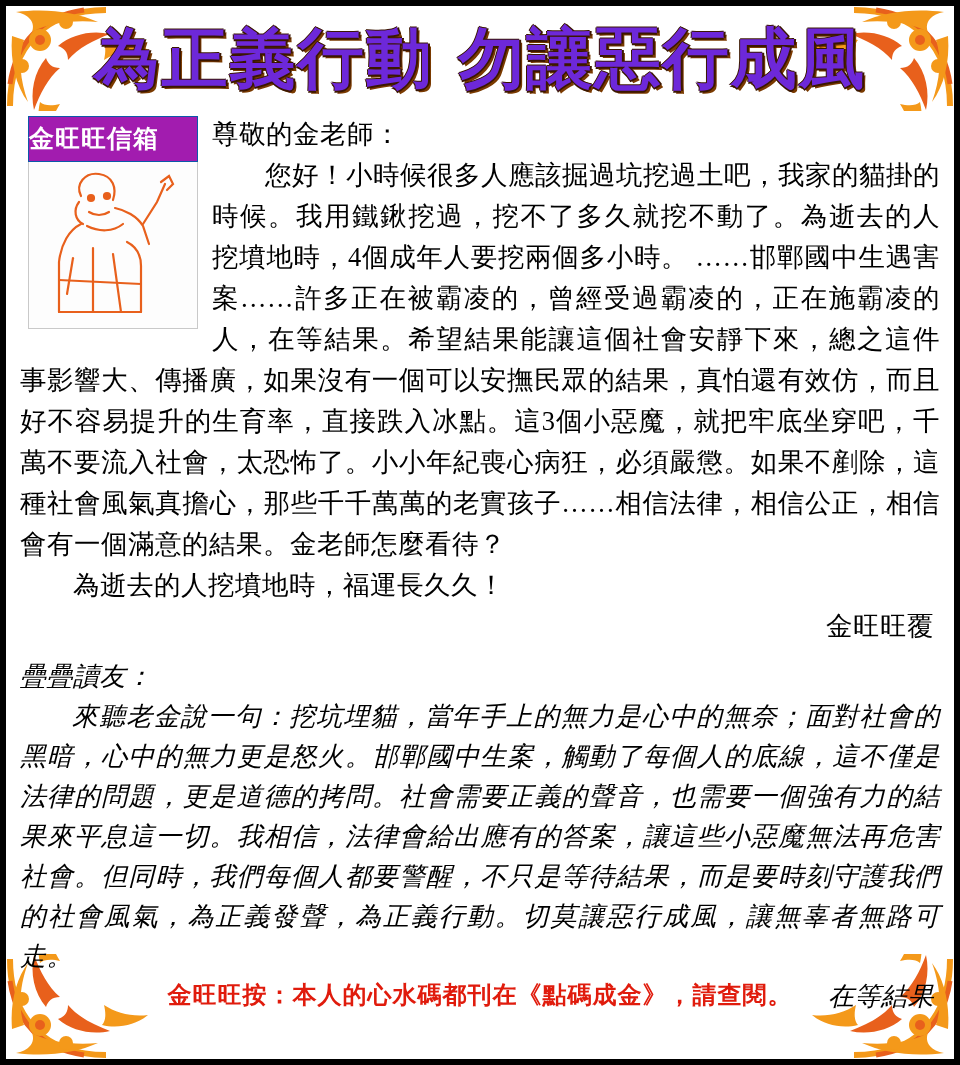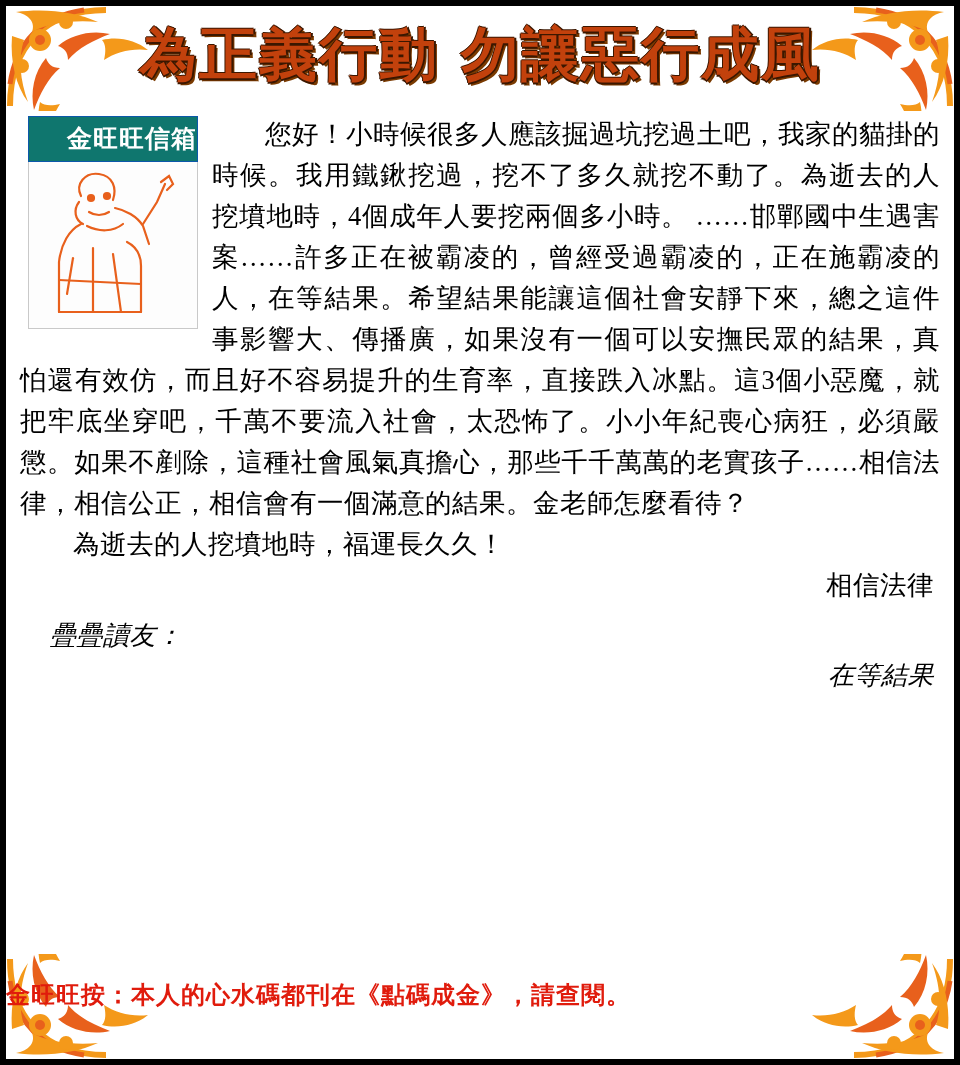--- a/index.html
+++ b/index.html
@@ -35,24 +35,24 @@
     position: absolute;
     top: 18px;
     left: 0;
     width: 100%;
     text-align: center;
   }
   .headline {
     display: inline-block;
     font-family: "DejaVu Serif", "Liberation Serif", serif;
     font-weight: bold;
-    font-size: 58px;
+    font-size: 66px;
     line-height: 1.05;
     letter-spacing: 2px;
-    color: #c2410c;
+    color: #6d28d9;
     text-shadow:
        2px 0 0 #3b1700,
       -1px 0 0 #3b1700,
        0 2px 0 #3b1700,
        0 -1px 0 #3b1700,
        3px 3px 0 #7a3a00;
     white-space: nowrap;
   }
 
   
@@ -64,27 +64,27 @@
     bottom: 96px;
   }
 
   
   .mastpic {
     float: left;
     width: 170px;
     margin: 2px 14px 4px 8px;
   }
   .mast-banner {
-    background: #0f766e;
+    background: #a21caf;
     color: #ffffff;
     font-family: "DejaVu Sans", "Liberation Sans", sans-serif;
     font-weight: bold;
     font-size: 25px;
     letter-spacing: 1px;
-    text-align: right;
+    text-align: left;
     padding: 5px 0 6px 0;
     border: 1px solid #0c58aa;
     white-space: nowrap;
   }
   .portrait {
     border: 1px solid #c9c9c9;
     border-top: none;
     height: 166px;
     background: #fdfdfd;
     position: relative;
@@ -104,21 +104,20 @@
   .sig {
     font-size: 26.5px;
     line-height: 40px;
     text-align: right;
     padding-right: 6px;
     letter-spacing: 0.5px;
   }
   .reply {
     clear: both;
     margin-top: 10px;
-    margin-left: 30px;
   }
   .reply .para, .reply .salute {
     font-family: "DejaVu Serif", "Liberation Serif", serif;
     font-style: italic;
     font-size: 26px;
     line-height: 40px;
   }
   .salute {
     font-size: 26.5px;
     line-height: 40px;
@@ -129,20 +128,21 @@
     font-style: italic;
     font-size: 26px;
   }
 
   
   .footer-note {
     position: absolute;
     left: 0;
     right: 0;
     bottom: 48px;
+    text-align: center;
     font-family: "DejaVu Sans", "Liberation Sans", sans-serif;
     font-weight: bold;
     font-size: 24px;
     color: #e01b0c;
     letter-spacing: 1px;
   }
 </style>
 </head>
 <body>
 
@@ -270,25 +270,27 @@
             <path d="M44 96 L38 132"></path>
             <path d="M64 86 L64 150"></path>
             <path d="M84 92 L92 150"></path>
             <path d="M30 118 L112 122"></path>
             <path d="M58 64 C70 70 84 70 94 62"></path>
           </g>
         </svg>
       </div>
     </div>
 
+    <div class="para">尊敬的金老師：</div>
     <div class="para indent">您好！小時候很多人應該掘過坑挖過土吧，我家的貓掛的時候。我用鐵鍬挖過，挖不了多久就挖不動了。為逝去的人挖墳地時，4個成年人要挖兩個多小時。 ……邯鄲國中生遇害案……許多正在被霸凌的，曾經受過霸凌的，正在施霸凌的人，在等結果。希望結果能讓這個社會安靜下來，總之這件事影響大、傳播廣，如果沒有一個可以安撫民眾的結果，真怕還有效仿，而且好不容易提升的生育率，直接跌入冰點。這3個小惡魔，就把牢底坐穿吧，千萬不要流入社會，太恐怖了。小小年紀喪心病狂，必須嚴懲。如果不剷除，這種社會風氣真擔心，那些千千萬萬的老實孩子……相信法律，相信公正，相信會有一個滿意的結果。金老師怎麼看待？</div>
     <div class="para indent">為逝去的人挖墳地時，福運長久久！</div>
-    <div class="sig">相信法律</div>
+    <div class="sig">金旺旺覆</div>
 
     <div class="reply">
       <div class="salute">疊疊讀友：</div>
+      <div class="para indent">來聽老金說一句：挖坑埋貓，當年手上的無力是心中的無奈；面對社會的黑暗，心中的無力更是怒火。邯鄲國中生案，觸動了每個人的底線，這不僅是法律的問題，更是道德的拷問。社會需要正義的聲音，也需要一個強有力的結果來平息這一切。我相信，法律會給出應有的答案，讓這些小惡魔無法再危害社會。但同時，我們每個人都要警醒，不只是等待結果，而是要時刻守護我們的社會風氣，為正義發聲，為正義行動。切莫讓惡行成風，讓無辜者無路可走。</div>
       <div class="sig">在等結果</div>
     </div>
   </div>
 
   <div class="footer-note">金旺旺按：本人的心水碼都刊在《點碼成金》，請查閱。</div>
 
 </div>
 
 </body></html>

